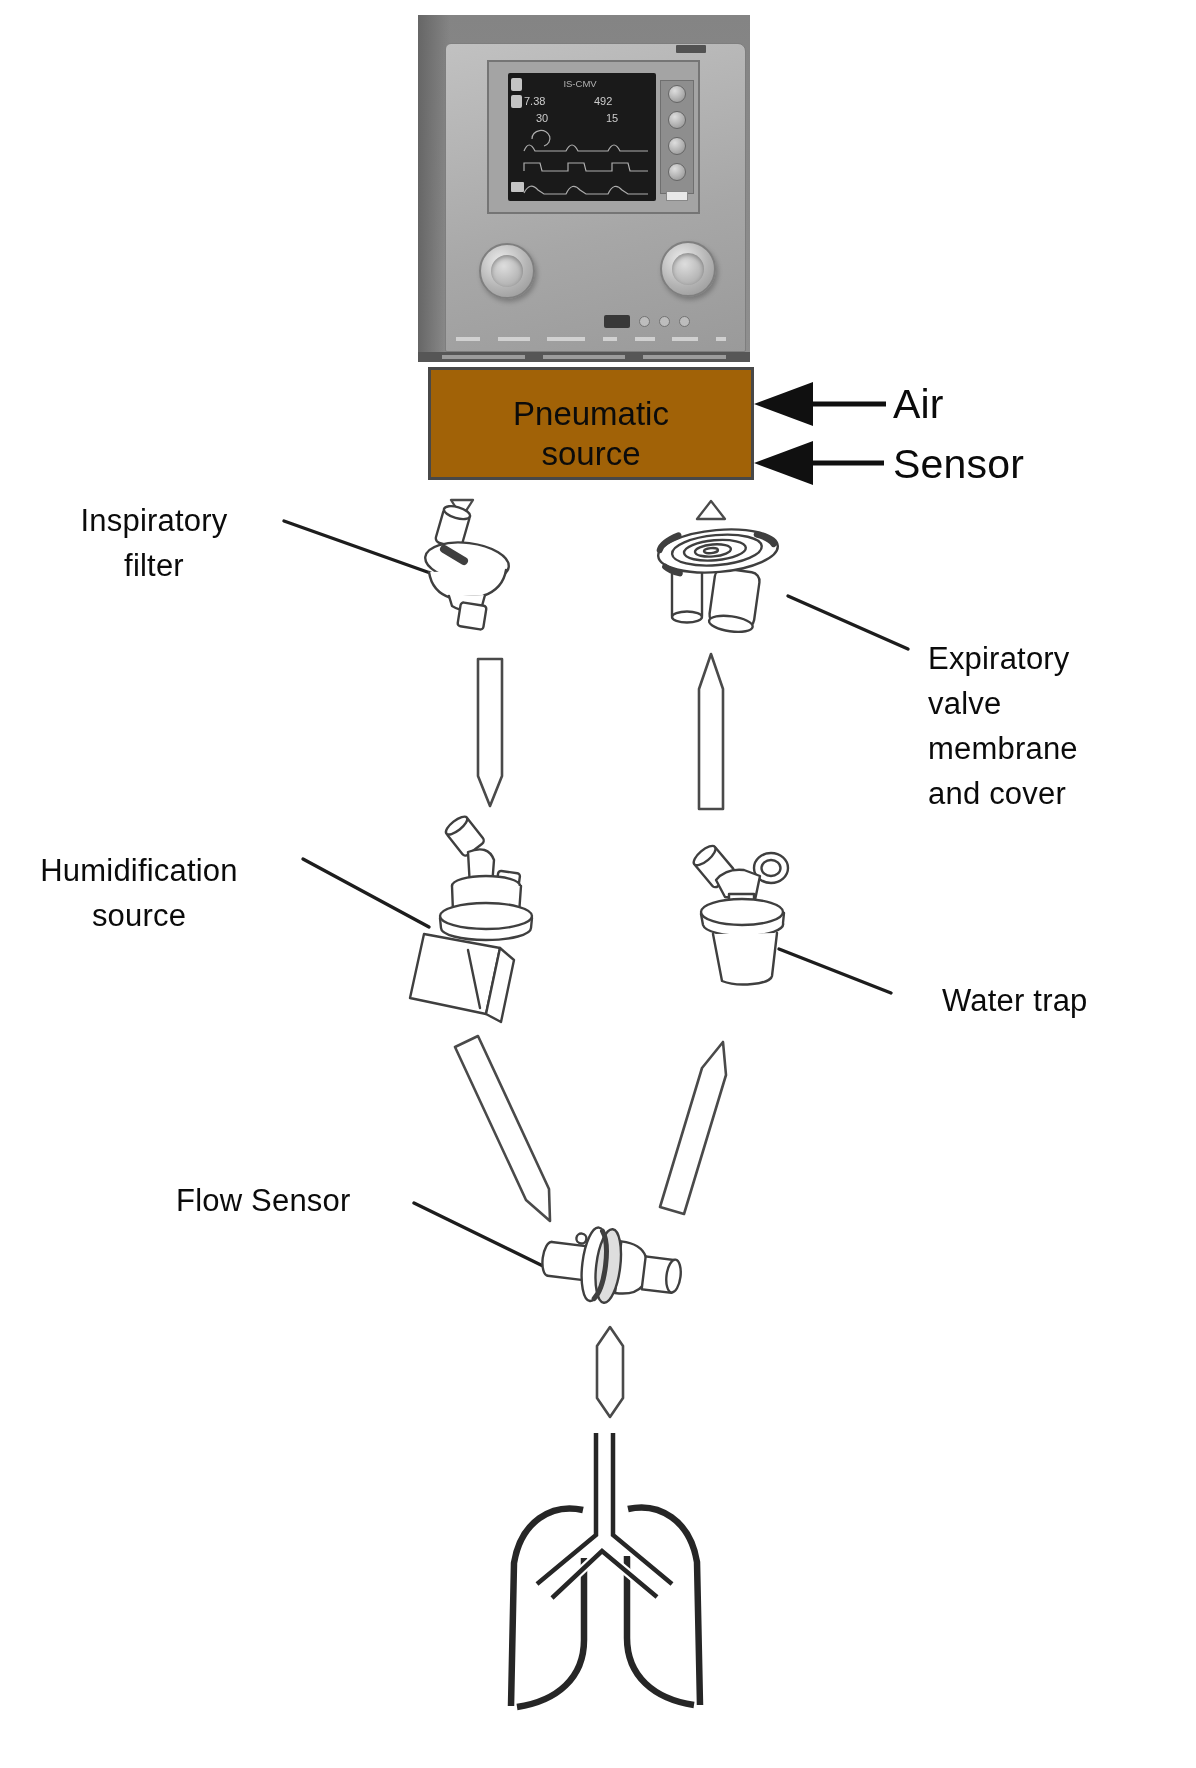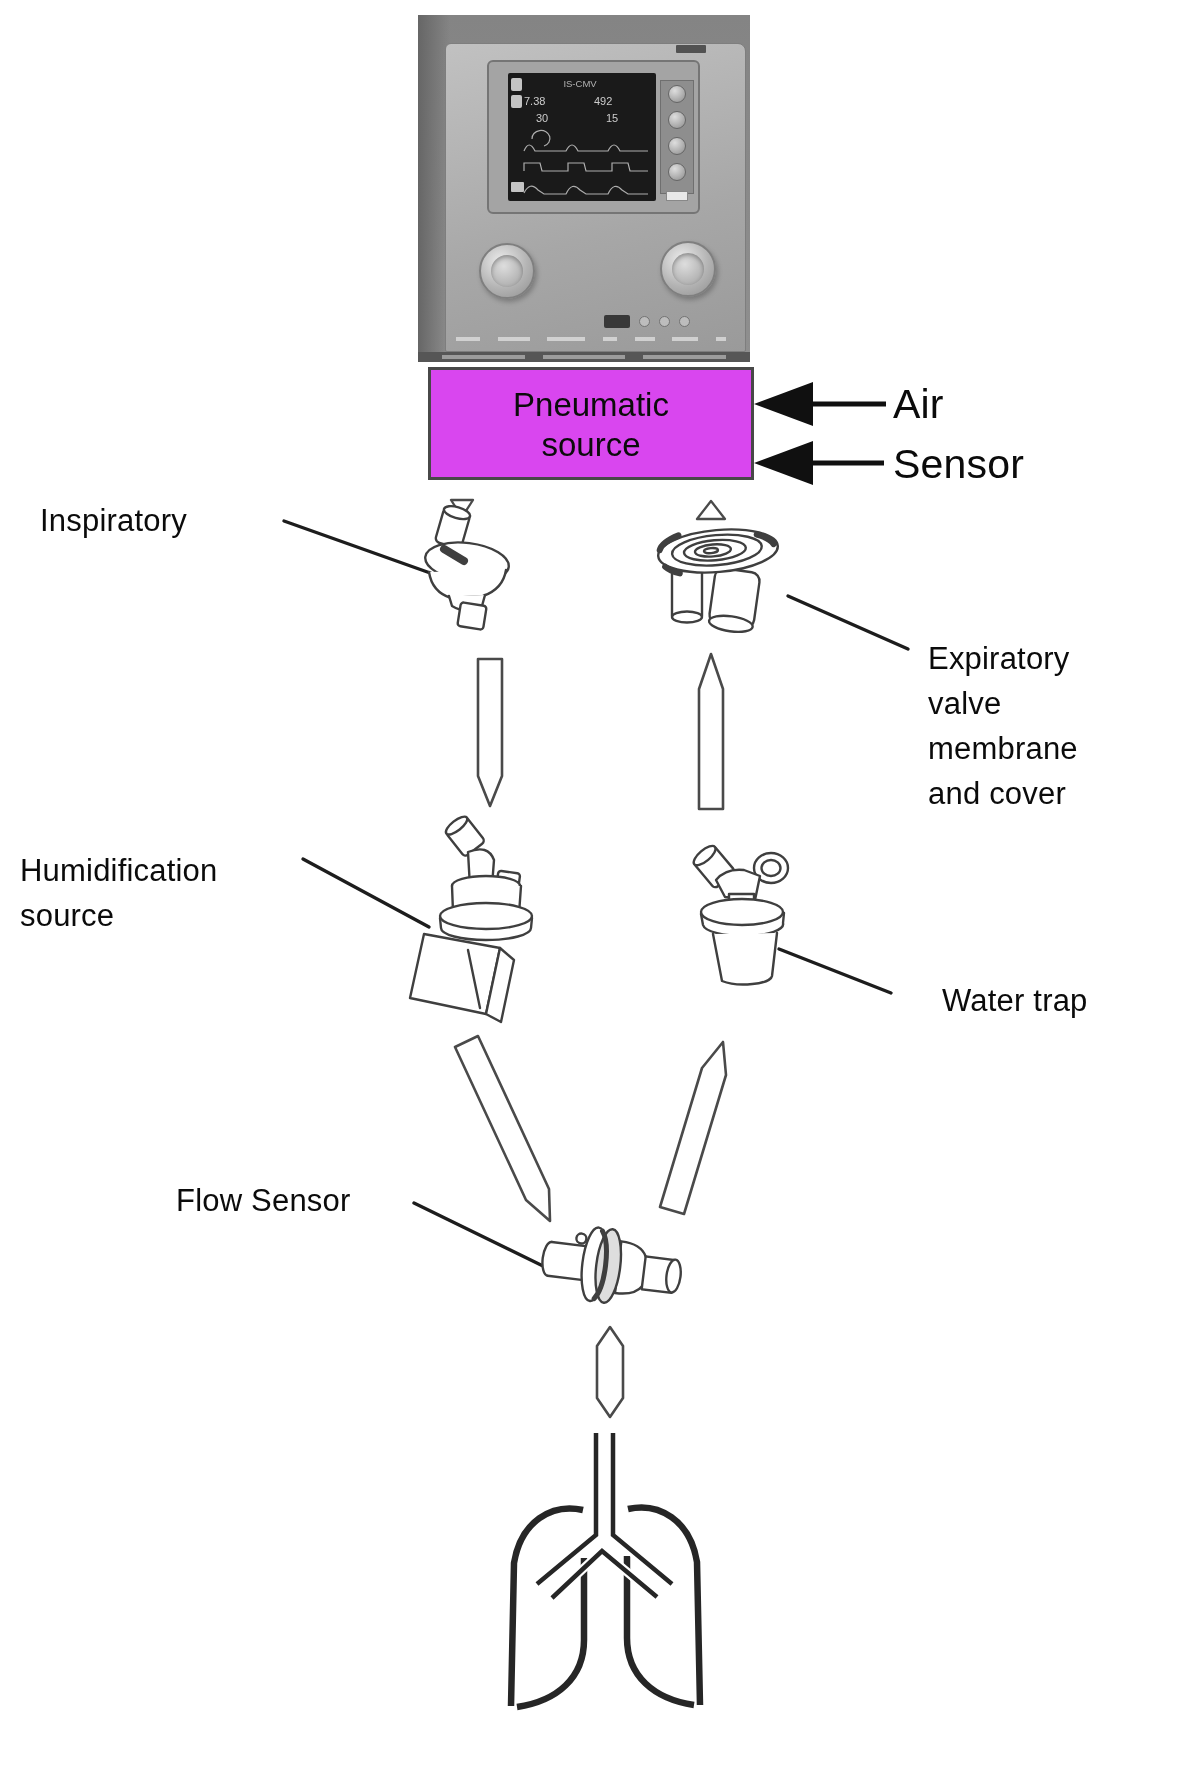--- a/index.html
+++ b/index.html
@@ -1,47 +1,47 @@
 <!DOCTYPE html>
 <html><head>
 <meta charset="utf-8">
 <style>
   *{margin:0;padding:0;box-sizing:border-box}
   body{background:#ffffff;font-family:"Liberation Sans","DejaVu Sans",sans-serif}
   .canvas{position:relative;width:1196px;height:1768px;background:#fff;overflow:hidden}
 
   
   .lbl{position:absolute;font-size:31px;line-height:45px;color:#0b0b0b;letter-spacing:.2px;white-space:nowrap}
-  .ra{text-align:left}
+  .ra{text-align:center}
   .big{font-size:41px;line-height:46px}
 
   
-  .pbox{position:absolute;left:428px;top:367px;width:326px;height:113px;background:#d946ef;
+  .pbox{position:absolute;left:428px;top:367px;width:326px;height:113px;background:#a16207;
         border:3px solid #484848;display:flex;flex-direction:column;justify-content:flex-end;
-        align-items:center;padding-bottom:12px;font-size:33px;line-height:40px;color:#0b0b0b}
+        align-items:center;padding-bottom:3px;font-size:33px;line-height:40px;color:#0b0b0b}
 
   
   svg.diagram{position:absolute;left:0;top:0}
   .ln{stroke:#3f3f3f;fill:#fff;stroke-width:2.4;stroke-linejoin:round;stroke-linecap:round}
   .oarr{fill:#fff;stroke:#4a4a4a;stroke-width:2.6;stroke-linejoin:round}
   .tri{fill:#fff;stroke:#4a4a4a;stroke-width:2.3;stroke-linejoin:round}
   .leader{stroke:#1d1d1d;stroke-width:3.4;stroke-linecap:round}
   .solid{fill:#101010}
 
   
   .vent-photo{position:absolute;left:418px;top:15px;width:332px;height:347px;
               background:linear-gradient(180deg,#848484,#8f8f8f)}
   .vp-left-shade{position:absolute;left:0;top:0;width:32px;height:100%;
               background:linear-gradient(90deg,#666,rgba(133,133,133,0))}
   .vp-face{position:absolute;left:27px;top:28px;width:301px;height:309px;
               background:linear-gradient(165deg,#c1c1c1,#a7a7a7 60%,#9a9a9a);
               border:1px solid #7e7e7e;border-radius:6px 8px 2px 2px}
   .vp-logo{position:absolute;left:258px;top:30px;width:30px;height:8px;background:#525252;border-radius:1px}
   .vp-bezel{position:absolute;left:69px;top:45px;width:213px;height:154px;background:#a4a4a4;
-              border:2px solid #757575;border-radius:6px}
+              border:2px solid #757575;border-radius:0}
   .vp-screen{position:absolute;left:19px;top:11px;width:148px;height:128px;background:#1a1a1a;border-radius:2px}
   .st{fill:#cccccc;font-size:11px}
   .stm{fill:#b2b2b2;font-size:9.5px}
   .wave{fill:none;stroke:#adadad;stroke-width:1.2}
   .sicon{fill:#c4c4c4}
   .vp-btncol{position:absolute;left:171px;top:18px;width:34px;height:114px;background:#8e8e8e;
               border:1px solid #6f6f6f;display:flex;flex-direction:column;align-items:center;
               gap:8px;padding-top:4px}
   .vp-btn{width:18px;height:18px;border-radius:50%;flex:none;
               background:radial-gradient(circle at 36% 30%,#dedede,#8c8c8c);border:1px solid #666}
@@ -128,20 +128,21 @@
   <div class="pbox">
     <div>Pneumatic</div>
     <div>source</div>
   </div>
 
   <div class="lbl big" style="left:893px;top:381px">Air</div>
   <div class="lbl big" style="left:893px;top:441px">Sensor</div>
 
   <div class="lbl ra" style="left:40px;top:498px;width:228px">
     <div>Inspiratory</div>
+    <div>filter</div>
   </div>
 
   <div class="lbl" style="left:928px;top:636px">
     <div>Expiratory</div>
     <div>valve</div>
     <div>membrane</div>
     <div>and cover</div>
   </div>
 
   <div class="lbl ra" style="left:20px;top:848px;width:238px">

